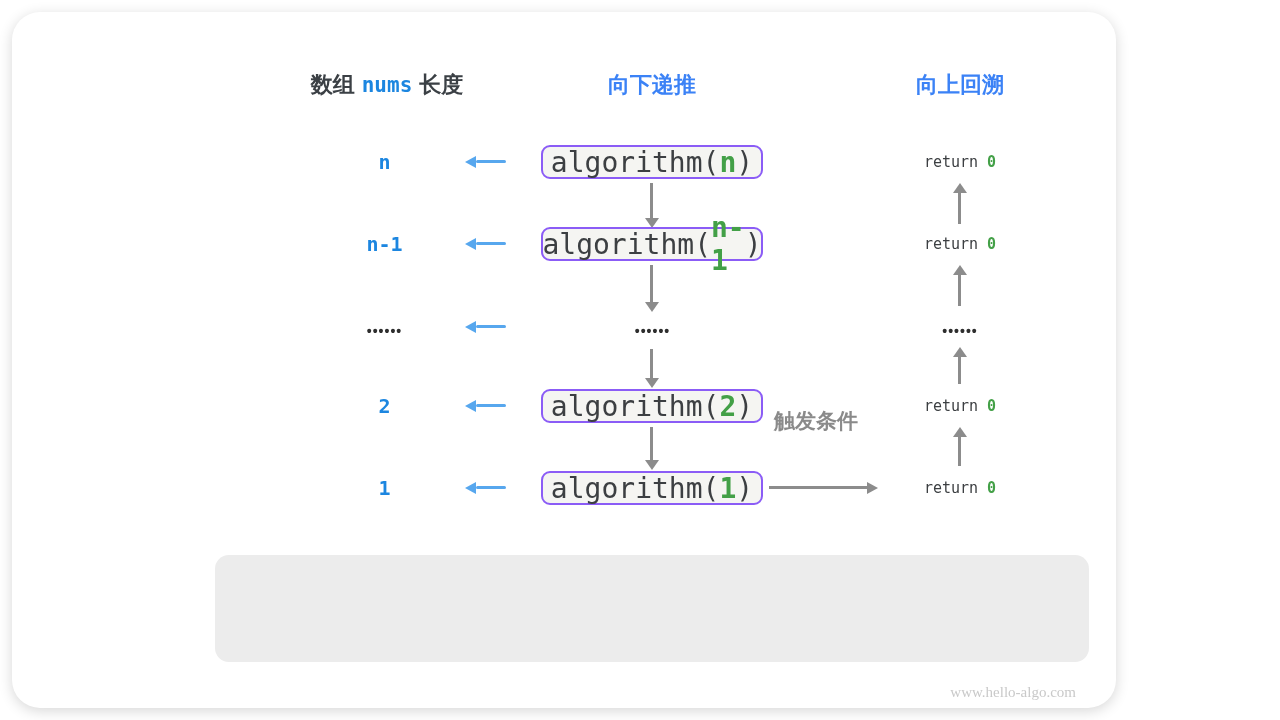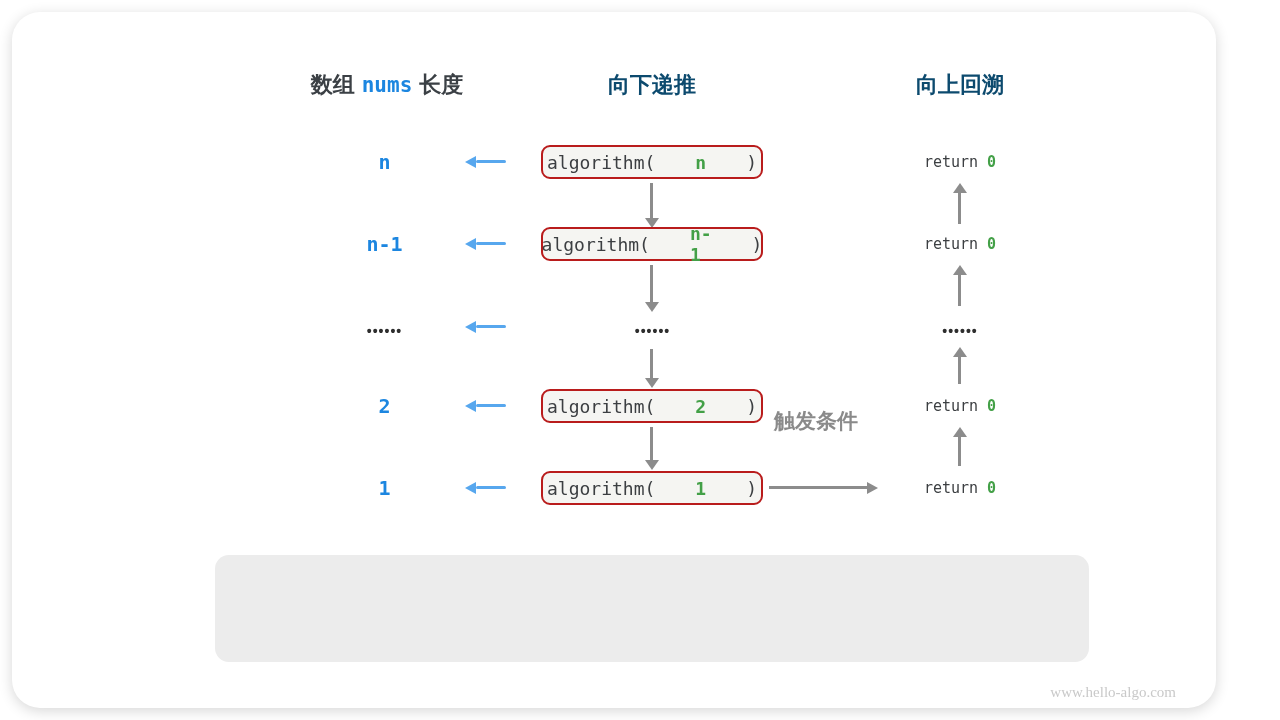--- a/index.html
+++ b/index.html
@@ -1,29 +1,29 @@
 <!DOCTYPE html>
 <html><head>
 <meta charset="utf-8">
 <style>
   html,body{margin:0;padding:0;background:#ffffff;}
   .stage{
     position:relative;width:1280px;height:720px;overflow:hidden;
     font-family:"Liberation Sans",sans-serif;background:#ffffff;
   }
   .card{
-    position:absolute;left:12px;top:12px;width:1204px;height:696px;
+    position:absolute;left:12px;top:12px;width:1104px;height:696px;
     background:#ffffff;border-radius:28px;
     box-shadow:0 3px 14px rgba(0,0,0,0.16);
   }
 
   
   .hdr{position:absolute;top:59px;height:28px;line-height:28px;text-align:center;
        font-size:22px;font-weight:bold;color:#3b4045;}
-  .hdr-gray{color:#0c4a6e;}
+  .hdr-gray{color:#3b82f6;}
   .hdr-left{left:240px;width:270px;}
   .hdr-mid{left:560px;width:160px;}
   .hdr-right{left:868px;width:160px;}
   .code-blue{font-family:"DejaVu Sans Mono","Liberation Mono",monospace;
              color:#1c86e0;font-weight:bold;margin:0 7px;font-size:21px;}
 
   
   .rowlab{position:absolute;left:300px;width:145px;height:28px;line-height:28px;
           text-align:center;font-family:"DejaVu Sans Mono","Liberation Mono",monospace;
           font-weight:bold;font-size:20px;color:#1c86e0;}
@@ -35,23 +35,23 @@
   .dots-mid{left:568px;width:145px;top:305px;}
   .dots-right{left:868px;width:160px;top:305px;}
 
   
   .arrow-left{position:absolute;left:464px;width:30px;height:3px;background:#57a7ee;border-radius:2px;}
   .arrow-left::before{content:"";position:absolute;left:-11px;top:50%;transform:translateY(-50%);
      border:6px solid transparent;border-right:11px solid #57a7ee;border-left:0;}
 
   
   .callbox{position:absolute;left:529px;width:222px;height:34px;box-sizing:border-box;
-     background:#f5f5f2;border:2px solid #b91c1c;border-radius:9px;
+     background:#f5f5f2;border:2px solid #8b5cf6;border-radius:9px;
      display:flex;align-items:center;justify-content:center;
-     font-family:"DejaVu Sans Mono","Liberation Mono",monospace;font-size:18px;color:#3c3f42;gap:40px;}
+     font-family:"DejaVu Sans Mono","Liberation Mono",monospace;font-size:28px;color:#3c3f42;}
   .arg{color:#43a047;font-weight:bold;}
   .retval{color:#43a047;font-weight:bold;}
 
   
   .varrow{position:absolute;left:638px;width:3px;background:#8c8c8c;}
   .varrow-down::after{content:"";position:absolute;left:50%;transform:translateX(-50%);
      bottom:-9px;border:7px solid transparent;border-top:10px solid #8c8c8c;border-bottom:0;}
   .varrow-up{left:946px;}
   .varrow-up::before{content:"";position:absolute;left:50%;transform:translateX(-50%);
      top:-9px;border:7px solid transparent;border-bottom:10px solid #8c8c8c;border-top:0;}

